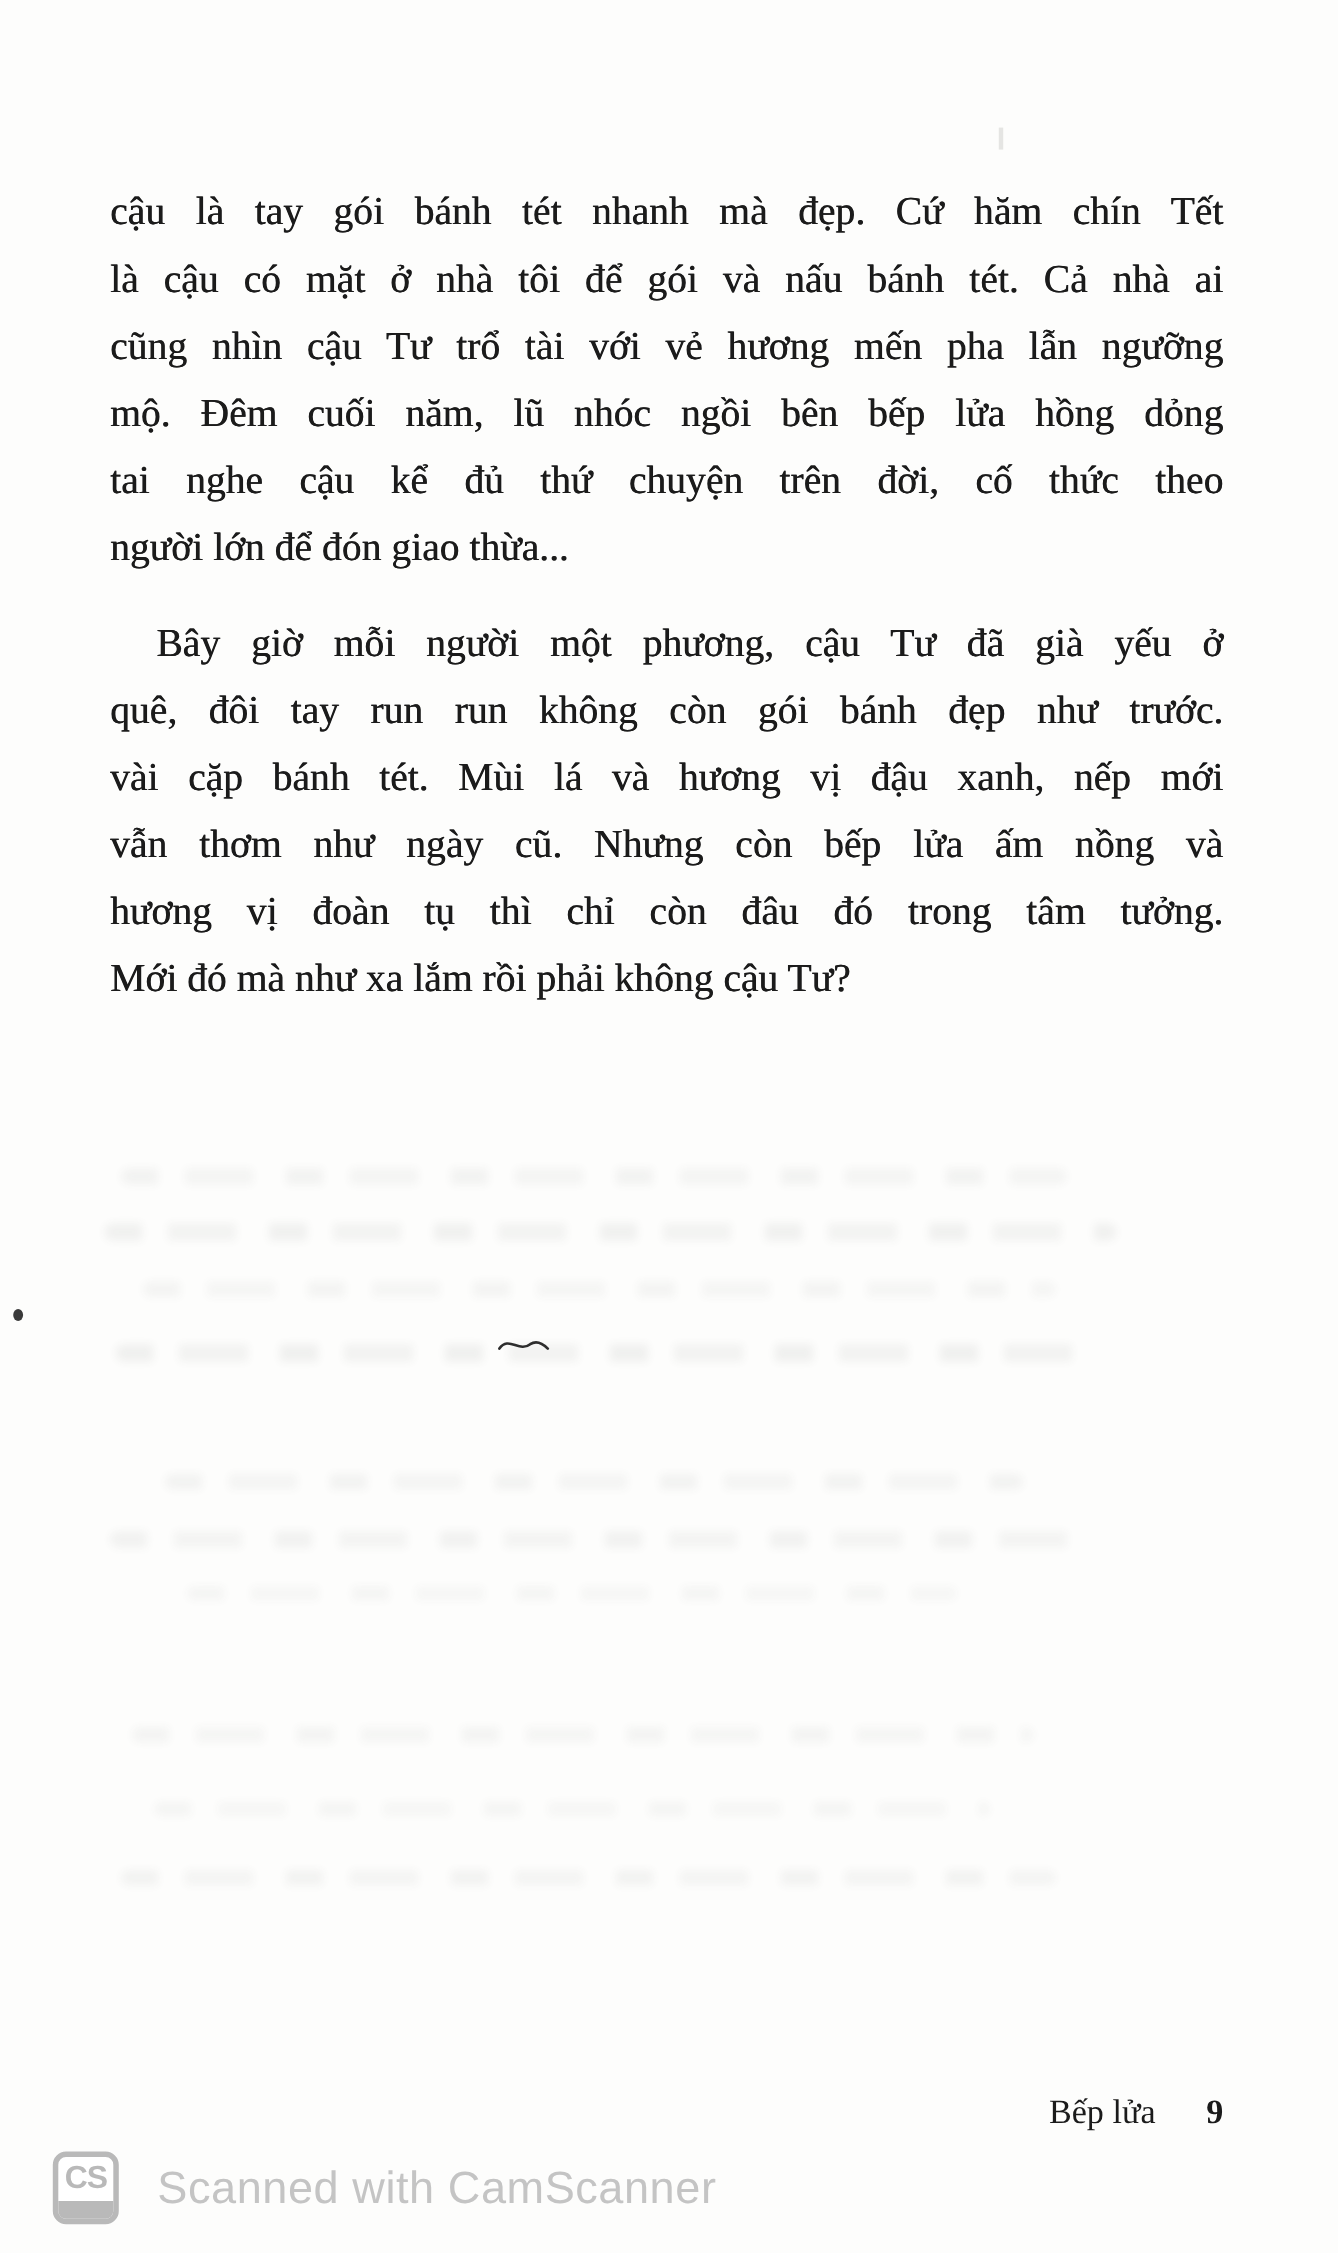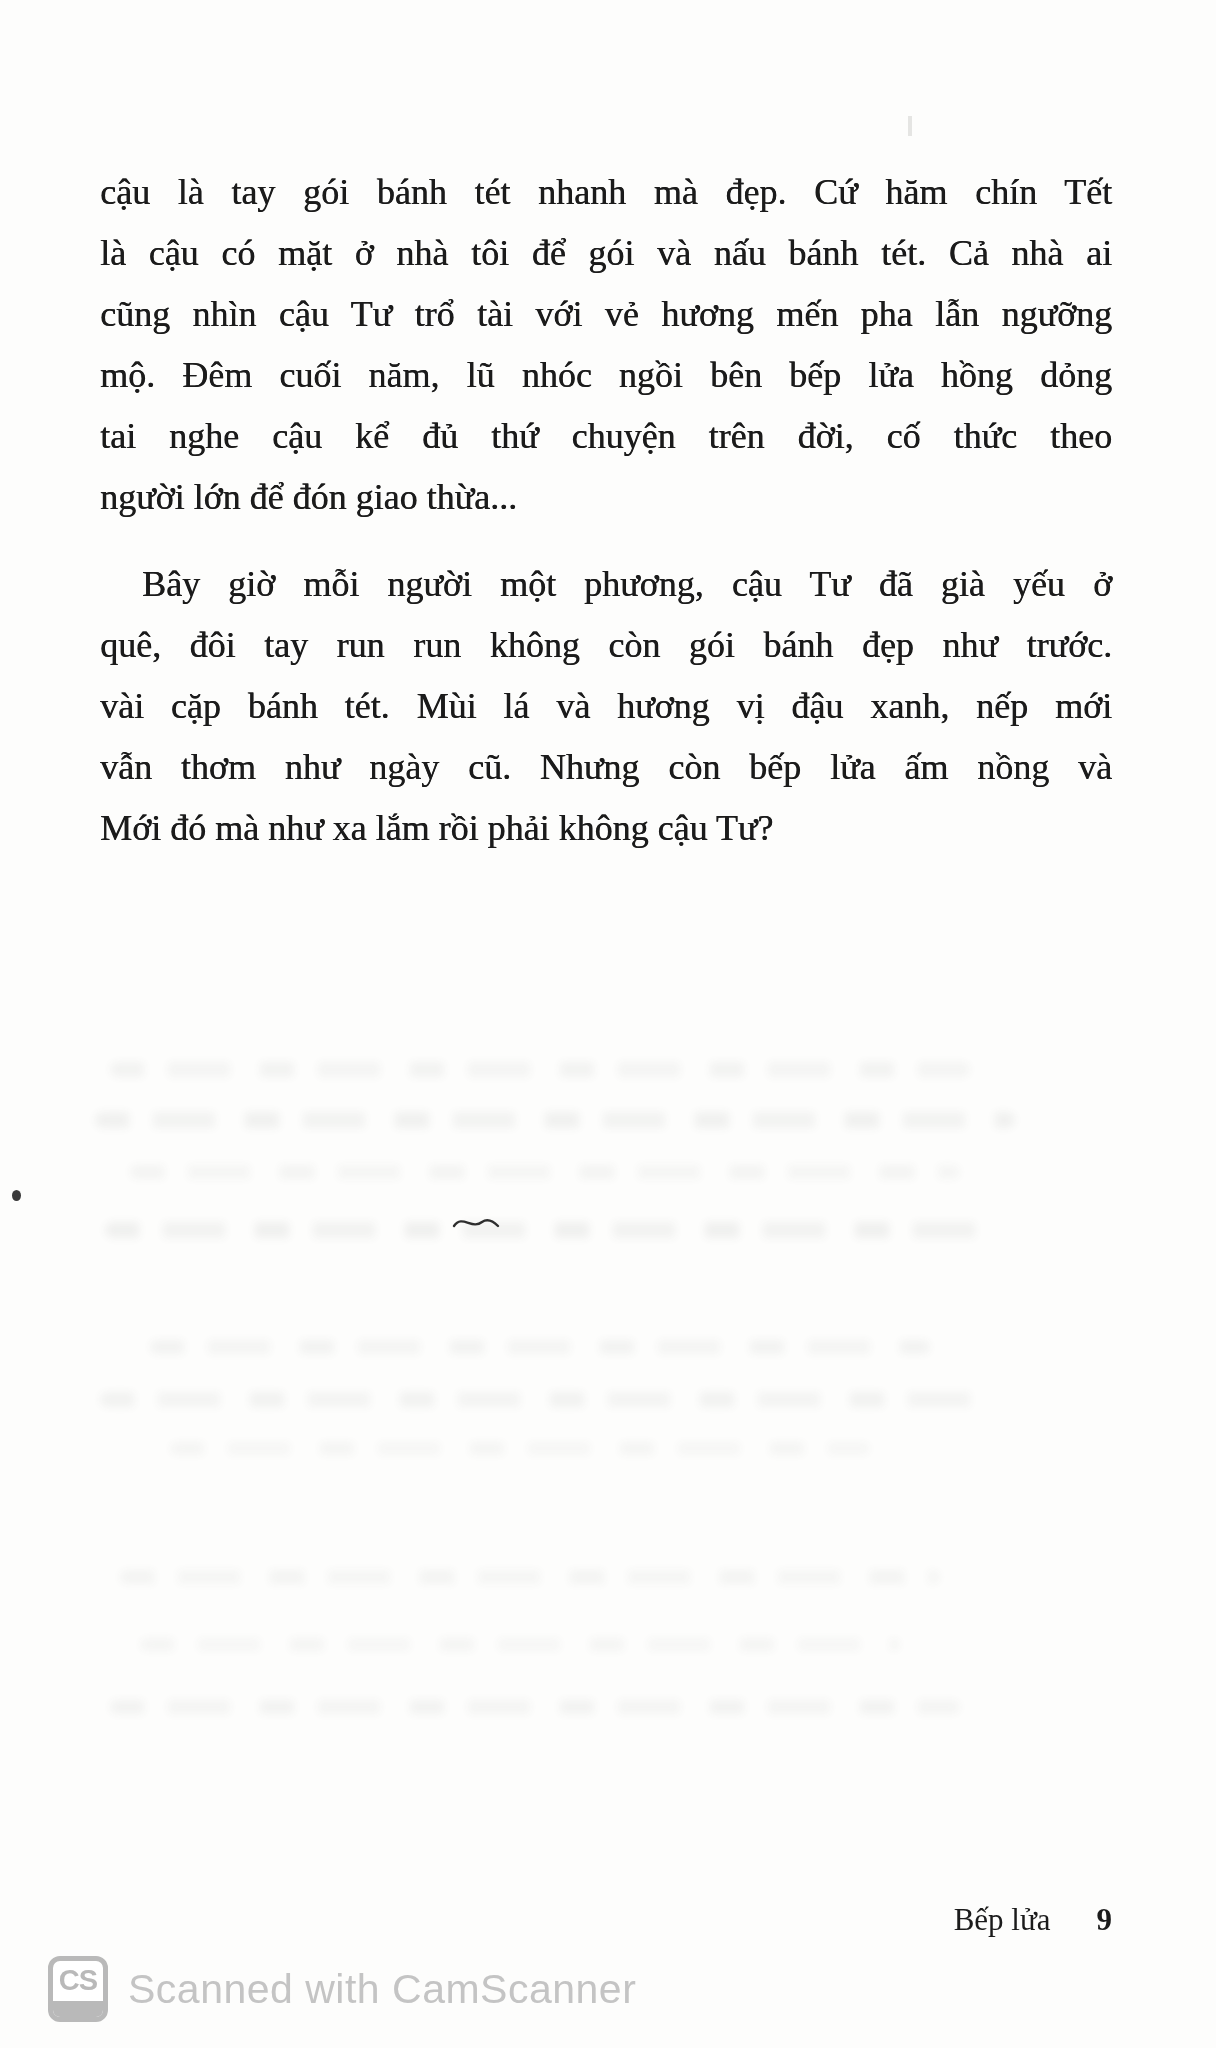--- a/index.html
+++ b/index.html
@@ -37,21 +37,21 @@
     position:absolute;top:1902px;right:104px;
     display:flex;align-items:baseline;gap:46px;
     color:var(--ink);
   }
   .running-title{font-size:31px;font-weight:normal;}
   .page-number{font-size:31px;font-weight:bold;}
 
   
   .watermark{
     position:absolute;left:48px;top:1956px;
-    display:flex;align-items:center;gap:20px;
+    display:flex;align-items:center;gap:35px;
   }
   .cs-logo{
     position:relative;width:50px;height:56px;
     border:5px solid var(--wm-logo);
     border-radius:12px;background:#fff;
     display:flex;justify-content:center;
     box-sizing:content-box;
   }
   .cs-logo-letters{
     font-family:"Liberation Sans", sans-serif;
@@ -91,20 +91,21 @@
         <div class="line">cũng nhìn cậu Tư trổ tài với vẻ hương mến pha lẫn ngưỡng</div>
         <div class="line">mộ. Đêm cuối năm, lũ nhóc ngồi bên bếp lửa hồng dỏng</div>
         <div class="line">tai nghe cậu kể đủ thứ chuyện trên đời, cố thức theo</div>
         <div class="line last">người lớn để đón giao thừa...</div>
       </div>
     <div class="paragraph indent">
         <div class="line">Bây giờ mỗi người một phương, cậu Tư đã già yếu ở</div>
         <div class="line">quê, đôi tay run run không còn gói bánh đẹp như trước.</div>
         <div class="line">vài cặp bánh tét. Mùi lá và hương vị đậu xanh, nếp mới</div>
         <div class="line">vẫn thơm như ngày cũ. Nhưng còn bếp lửa ấm nồng và</div>
+        <div class="line">hương vị đoàn tụ thì chỉ còn đâu đó trong tâm tưởng.</div>
         <div class="line last">Mới đó mà như xa lắm rồi phải không cậu Tư?</div>
       </div>
   </div>
 
   <div class="footer">
     <span class="running-title">Bếp lửa</span>
     <span class="page-number">9</span>
   </div>
 
   <div class="watermark">

